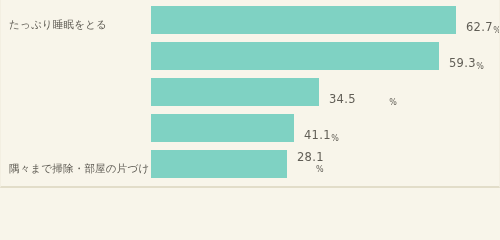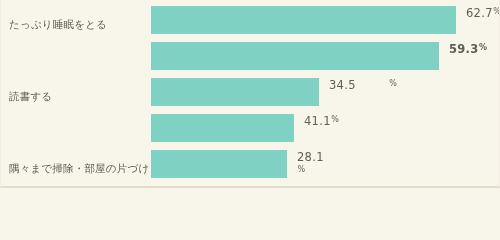--- a/index.html
+++ b/index.html
@@ -62,21 +62,21 @@
     left: 0;
     top: 0;
     height: 28px;
     background: #7fd2c3;
   }
   .val-label {
     position: absolute;
     top: 0;
     height: 28px;
     display: flex;
-    align-items: flex-start;
+    align-items: flex-end;
     font-size: 11px;
     color: #615e56;
     letter-spacing: 0.3px;
     white-space: nowrap;
   }
   .val-num {
     font-size: 11.5px;
   }
   .val-pct {
     font-size: 8px;
@@ -98,29 +98,28 @@
         <div class="val-label" style="left: 315px; color: rgb(97, 94, 86);">
           <span class="val-num">62.7</span>
             <span class="val-pct">%</span>
         </div>
       </div>
     </div>
 
     <div class="row" style="top:42px;">
       <div class="bar-track">
         <div class="bar" style="width: 288px; background: rgb(127, 210, 195);"></div>
-        <div class="val-label" style="left: 298px; color: rgb(97, 94, 86); font-weight: bold;">
+        <div class="val-label" style="left: 298px; color: rgb(97, 94, 86);">
           <span class="val-num">59.3</span>
             <span class="val-pct">%</span>
         </div>
       </div>
     </div>
 
     <div class="row" style="top:78px;">
-      <div class="cat-label" style="color: rgb(93, 90, 82);">読書する</div>
       <div class="bar-track">
         <div class="bar" style="width: 168px; background: rgb(127, 210, 195);"></div>
         <div class="val-label" style="left: 178px; color: rgb(97, 94, 86); gap: 33px;">
           <span class="val-num">34.5</span>
             <span class="val-pct">%</span>
         </div>
       </div>
     </div>
 
     <div class="row" style="top:114px;">

